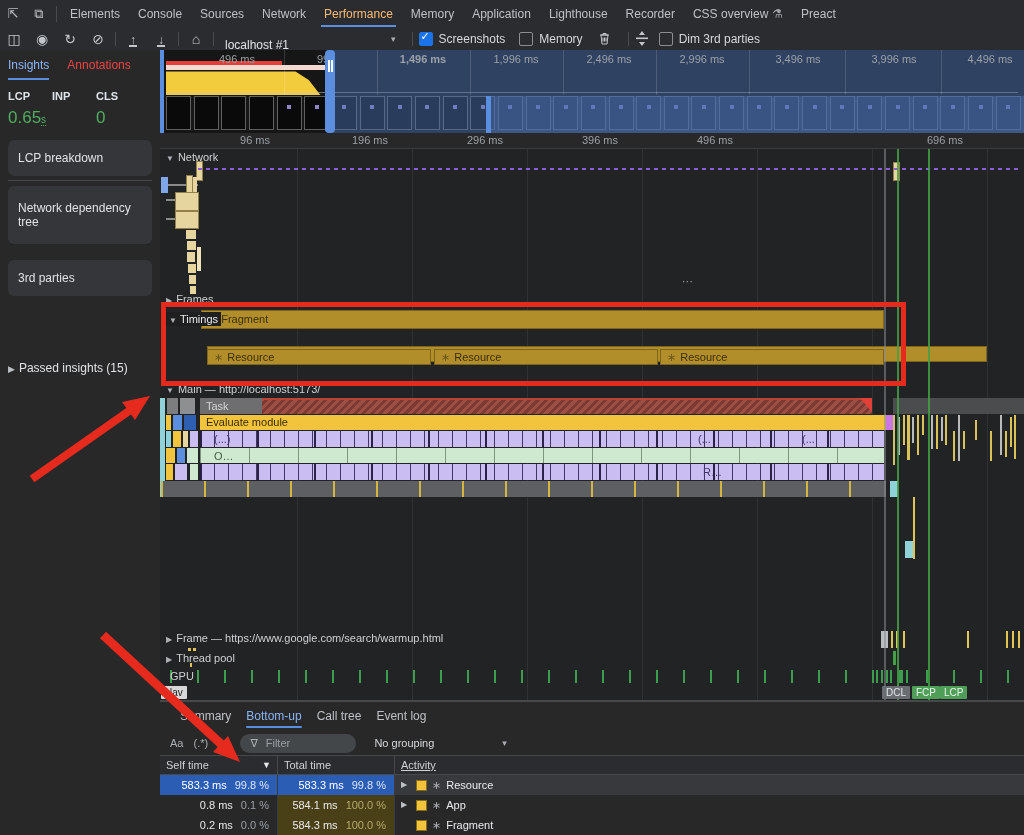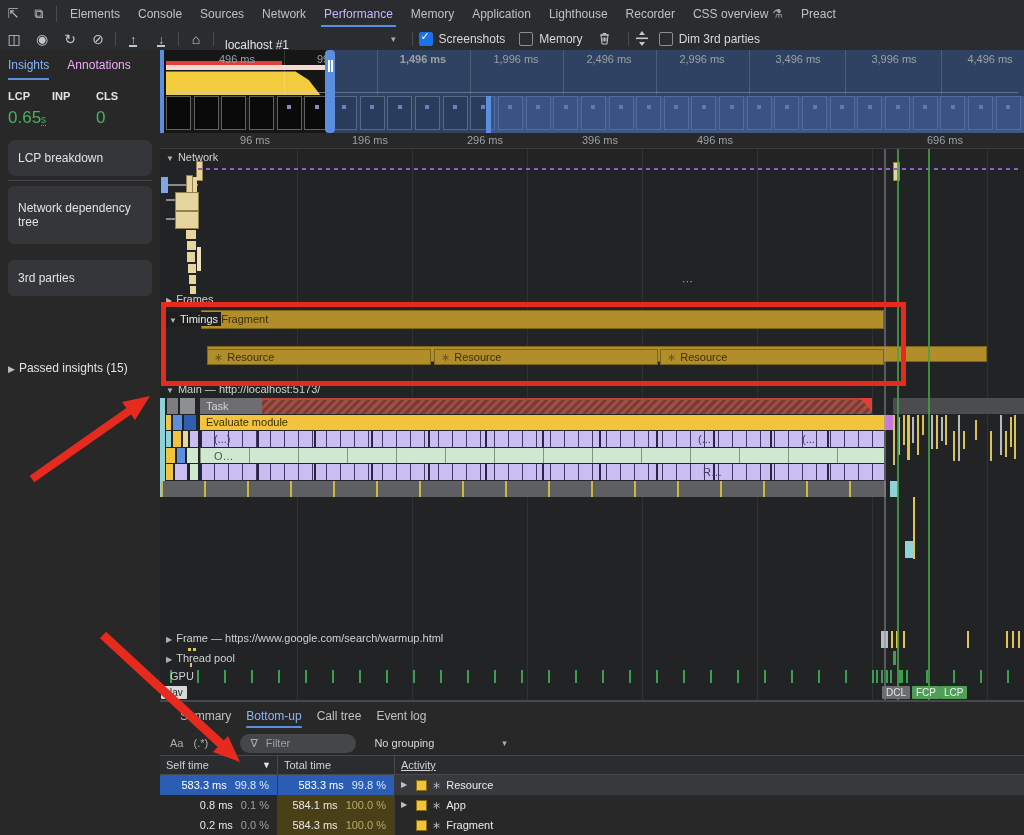--- a/index.html
+++ b/index.html
@@ -6,37 +6,37 @@
   #app{position:relative;width:1024px;height:835px;background:#282828;overflow:hidden;
        font-family:"Liberation Sans","DejaVu Sans",sans-serif;font-size:11px;color:#d6d8db;
        -webkit-font-smoothing:antialiased;}
   .d{position:absolute;}
   
   #tabbar{position:absolute;left:0;top:0;width:1024px;height:27px;background:#2b2c2f;
           border-bottom:1px solid #3c3d40;display:flex;align-items:center;}
   #tabbar .tbicon{color:#babdc2;width:26px;text-align:center;font-size:13px;}
   #tabbar .vsep{width:1px;height:16px;background:#4a4b4e;margin:0 4px;}
   .dtab{padding:0 9px;height:26px;line-height:26px;color:#bdc1c6;font-size:12px;position:relative;white-space:nowrap;}
-  .dtab.active{color:#c4b5fd;}
+  .dtab.active{color:#fdba74;}
   .dtab.active::after{content:"";position:absolute;left:6px;right:6px;bottom:0;height:2px;background:#5b8ede;}
   .flask{display:inline-block;margin-left:4px;opacity:.8;}
   
   #toolbar{position:absolute;left:0;top:27px;width:1024px;height:23px;background:#2b2c2f;
            border-bottom:1px solid #3c3d40;display:flex;align-items:center;}
   .tool{color:#c3c6cb;width:28px;text-align:center;font-size:14px;line-height:22px;}
   .tray{display:inline-block;border-bottom:2px solid #c3c6cb;line-height:10px;padding:0 1px 0 1px;font-size:12px;}
   .cb{display:inline-block;width:12px;height:12px;border:1px solid #8a8d92;border-radius:2px;margin-right:6px;
       vertical-align:-2px;background:transparent;position:relative;}
   .cb.checked{background:#1a73e8;border-color:#1a73e8;}
   .cb.checked span{position:absolute;left:1px;top:-3px;color:#fff;font-size:11px;}
   .cblabel{color:#d6d8db;font-size:12px;margin-right:14px;}
   
   #sidebar{position:absolute;left:0;top:50px;width:160px;height:785px;background:#282828;border-right:1px solid #3c3c3c;}
   .sbtabs{display:flex;gap:18px;padding:8px 0 0 8px;height:22px;font-size:12px;}
-  .sbtab{color:#f0abfc;padding-bottom:4px;}
+  .sbtab{color:#ef4444;padding-bottom:4px;}
   .sbtab.active{color:#8ab4f8;border-bottom:2px solid #5b8ede;}
   .metrics{display:flex;padding:10px 0 0 8px;gap:0;}
   .metric{width:44px;}
   .metric .mlabel{color:#dfe3ea;font-size:11px;font-weight:bold;}
   .metric .mvalue{color:#4fae5f;font-size:17px;margin-top:6px;}
   .metric .munit{font-size:10px;border-bottom:1px dotted #4fae5f;}
   .sbdivider{position:absolute;left:8px;right:8px;top:130px;height:1px;background:#46474a;}
   .card{position:absolute;left:8px;width:144px;background:#35363a;border-radius:6px;color:#e0e2e6;
         font-size:12px;display:flex;align-items:center;padding:0 10px;box-sizing:border-box;}
   .passed{position:absolute;left:8px;top:311px;color:#e0e2e6;font-size:12px;}

